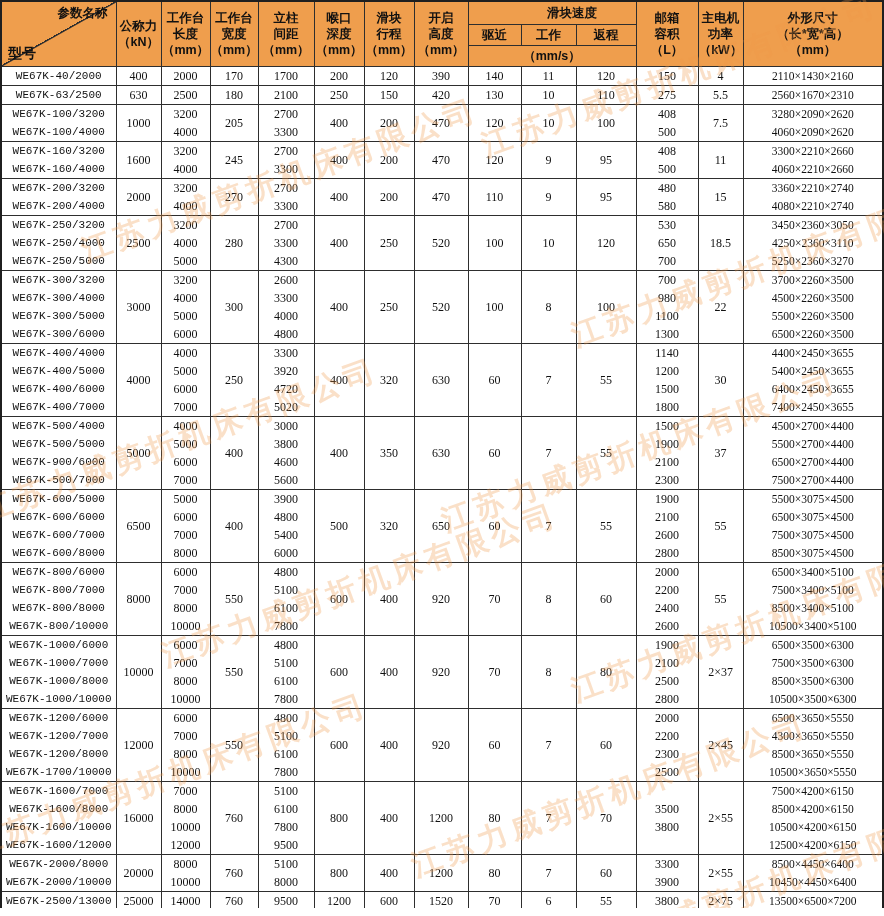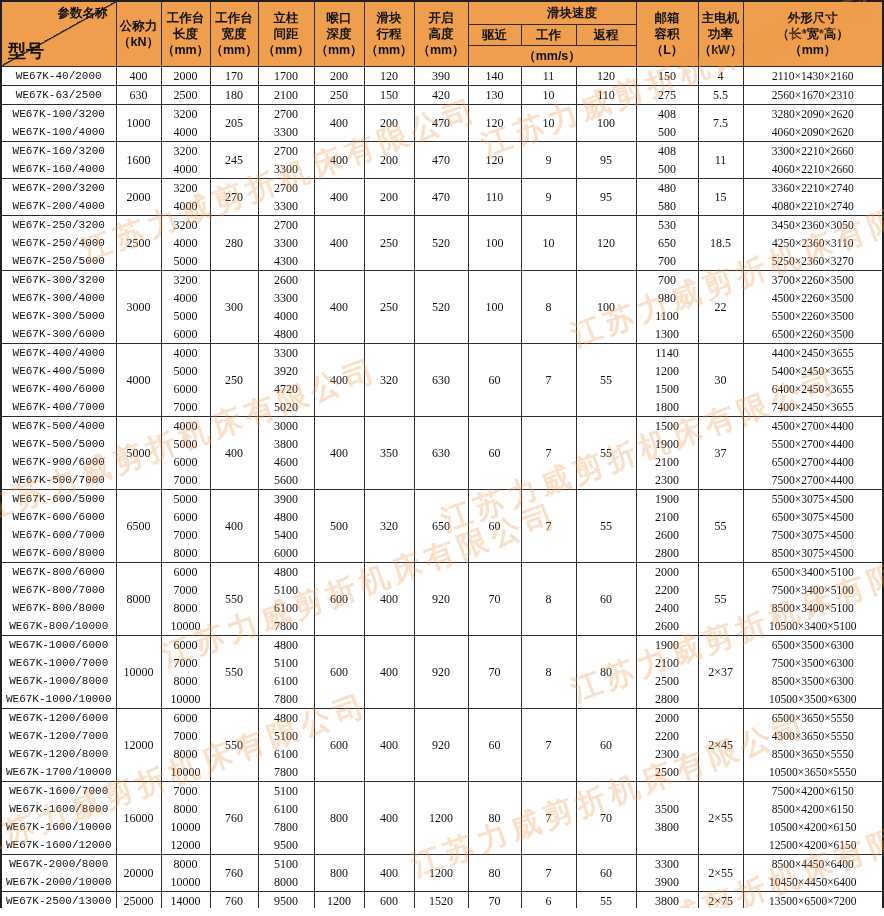--- a/index.html
+++ b/index.html
@@ -10,21 +10,21 @@
   table.spec{border:2px solid #1f1f1f;}
   thead th{background:#EF9E4D;color:#111;font-weight:bold;font-size:12.5px;
            font-family:"Liberation Sans","DejaVu Sans",sans-serif;}
   .hline{height:16px;line-height:16px;white-space:nowrap;}
   tr.speed-sub th{height:20px;}
   tr.speed-unit th{height:20px;}
   .diag{position:relative;background:
         linear-gradient(to bottom right, rgba(0,0,0,0) calc(50% - 1px), #2e2e2e calc(50% - 1px),
         #2e2e2e calc(50% + 0px), rgba(0,0,0,0) calc(50% + 1px)), #EF9E4D;}
   .diag .top{position:absolute;top:3px;right:8px;font-size:12.5px;}
-  .diag .bottom{position:absolute;bottom:3px;left:6px;font-size:18px;}
+  .diag .bottom{position:absolute;bottom:3px;left:6px;font-size:14px;}
   td{font-size:12px;color:#111;}
   .cellwrap{display:block;}
   .line{height:18px;line-height:18px;white-space:nowrap;}
   td.model-col .line{font-family:"Liberation Mono","DejaVu Sans Mono",monospace;font-size:11px;}
   td.dims-col .line{font-size:11.5px;}
   .watermark-layer{position:absolute;left:0;top:0;width:884px;height:916px;pointer-events:none;z-index:3;}
   .watermark{position:absolute;font-family:"Liberation Sans","DejaVu Sans",sans-serif;
              font-weight:bold;font-size:30px;letter-spacing:5px;white-space:nowrap;
              color:rgba(238,153,74,0.30);transform:rotate(-20deg);}
 </style>

